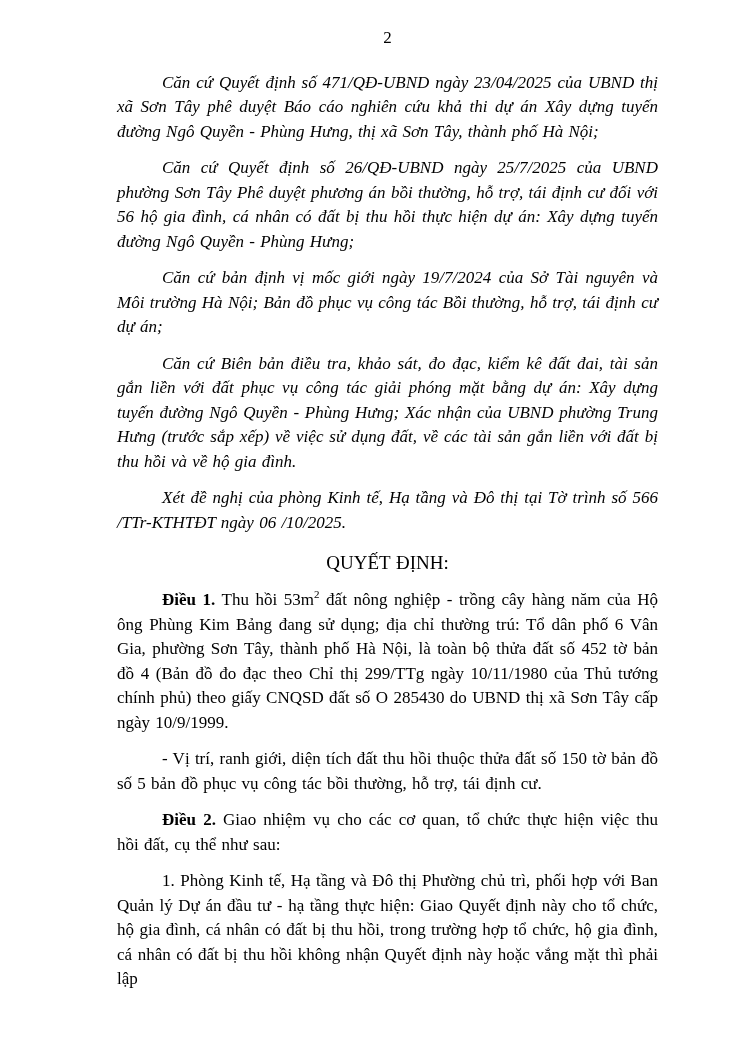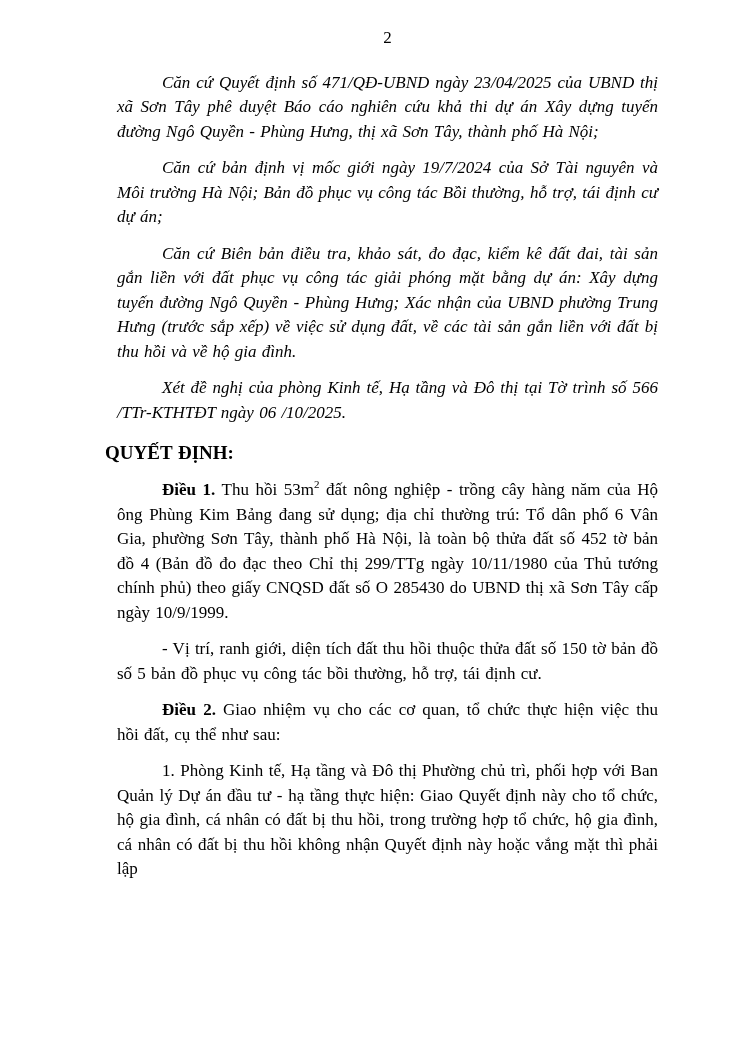--- a/index.html
+++ b/index.html
@@ -34,22 +34,22 @@
     text-align: justify;
     text-indent: 45px;
     word-spacing: 1px;
   }
   p.citation {
     font-style: italic;
   }
   .decision-heading {
     font-size: 19px;
     line-height: 25px;
-    font-weight: bold;
-    text-align: left;
+    font-weight: normal;
+    text-align: center;
     text-indent: 0;
     margin: 15px 0 13px 0;
     font-style: normal;
   }
   .bold {
     font-weight: bold;
   }
   sup {
     font-size: 11px;
     line-height: 0;
@@ -62,20 +62,21 @@
 </head>
 <body>
 
 <div class="page">
 
   <div class="page-number">2</div>
 
   <p class="citation">Căn cứ Quyết định số 471/QĐ-UBND ngày 23/04/2025 của UBND thị xã Sơn Tây phê duyệt Báo cáo nghiên cứu khả thi dự án Xây dựng tuyến đường Ngô Quyền - Phùng Hưng, thị xã Sơn Tây, thành phố Hà Nội;</p>
 
 
+  <p class="citation">Căn cứ Quyết định số 26/QĐ-UBND ngày 25/7/2025 của UBND phường Sơn Tây Phê duyệt phương án bồi thường, hỗ trợ, tái định cư đối với 56 hộ gia đình, cá nhân có đất bị thu hồi thực hiện dự án: Xây dựng tuyến đường Ngô Quyền - Phùng Hưng;</p>
 
   <p class="citation">Căn cứ bản định vị mốc giới ngày 19/7/2024 của Sở Tài nguyên và Môi trường Hà Nội; Bản đồ phục vụ công tác Bồi thường, hỗ trợ, tái định cư dự án;</p>
 
   <p class="citation">Căn cứ Biên bản điều tra, khảo sát, đo đạc, kiểm kê đất đai, tài sản gắn liền với đất phục vụ công tác giải phóng mặt bằng dự án: Xây dựng tuyến đường Ngô Quyền - Phùng Hưng; Xác nhận của UBND phường Trung Hưng (trước sắp xếp) về việc sử dụng đất, về các tài sản gắn liền với đất bị thu hồi và về hộ gia đình.</p>
 
   <p class="citation">Xét đề nghị của phòng Kinh tế, Hạ tầng và Đô thị tại Tờ trình số 566 /TTr-KTHTĐT ngày 06 /10/2025.</p>
 
   <p class="decision-heading">QUYẾT ĐỊNH:</p>
 
   <p><span class="bold">Điều 1.</span><span> Thu hồi 53m</span><sup>2</sup><span> đất nông nghiệp - trồng cây hàng năm của Hộ ông Phùng Kim Bảng đang sử dụng; địa chỉ thường trú: Tổ dân phố 6 Vân Gia, phường Sơn Tây, thành phố Hà Nội, là toàn bộ thửa đất số 452 tờ bản đồ 4 (Bản đồ đo đạc theo Chỉ thị 299/TTg ngày 10/11/1980 của Thủ tướng chính phủ) theo giấy CNQSD đất số O 285430 do UBND thị xã Sơn Tây cấp ngày 10/9/1999.</span></p>

